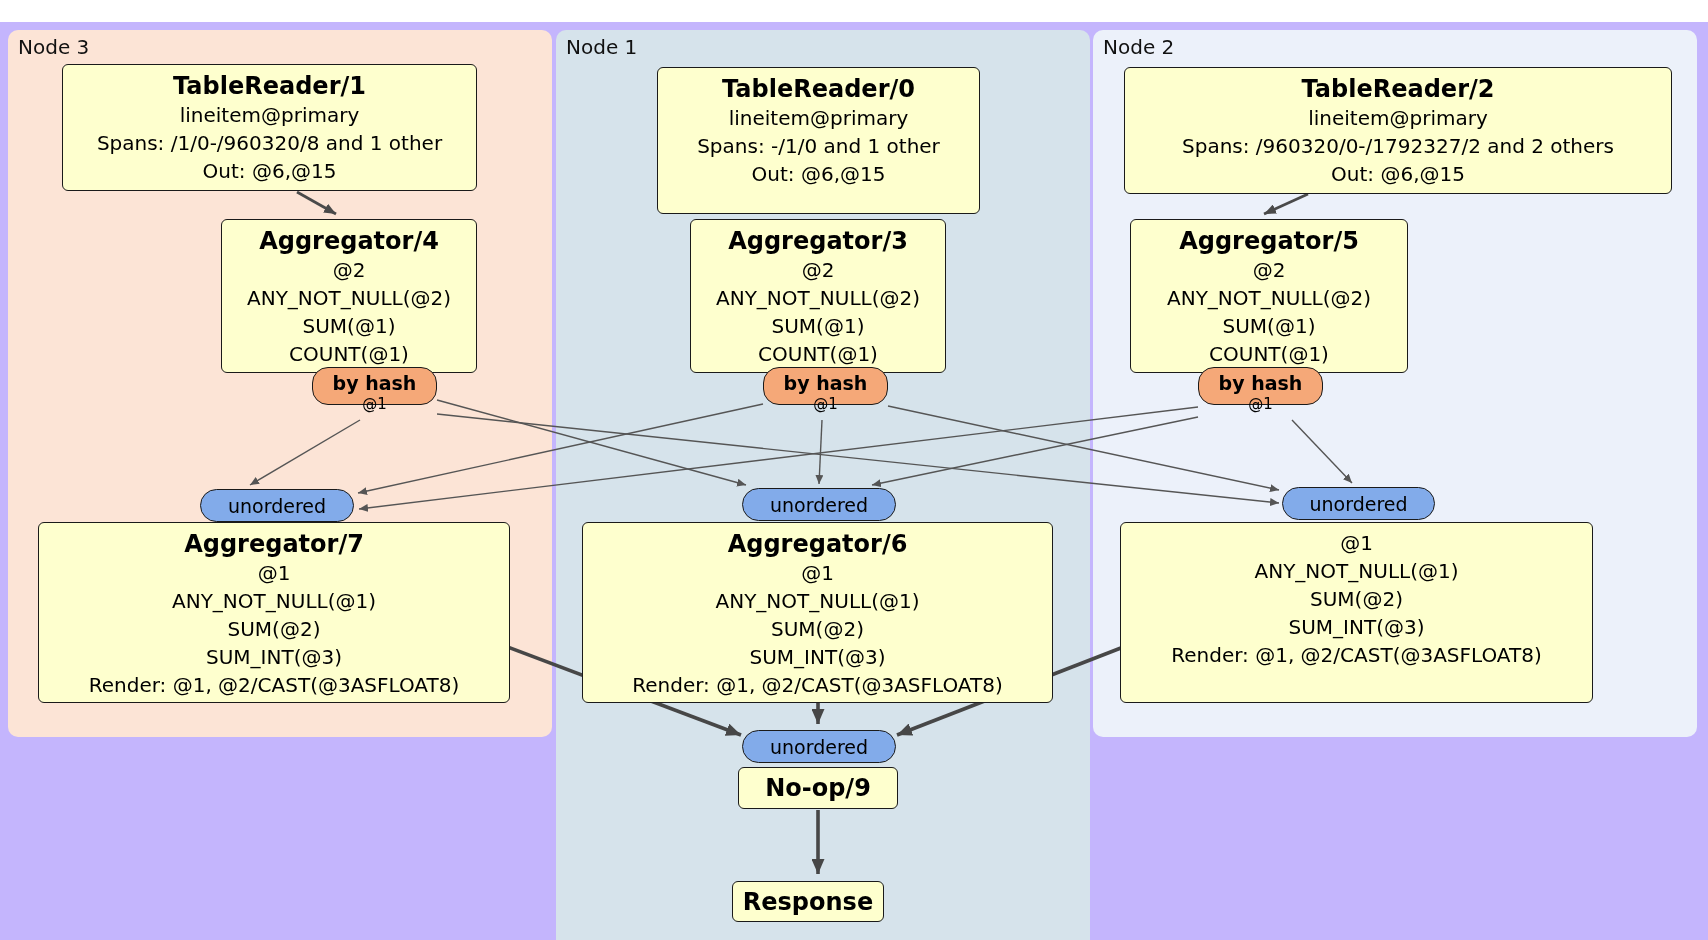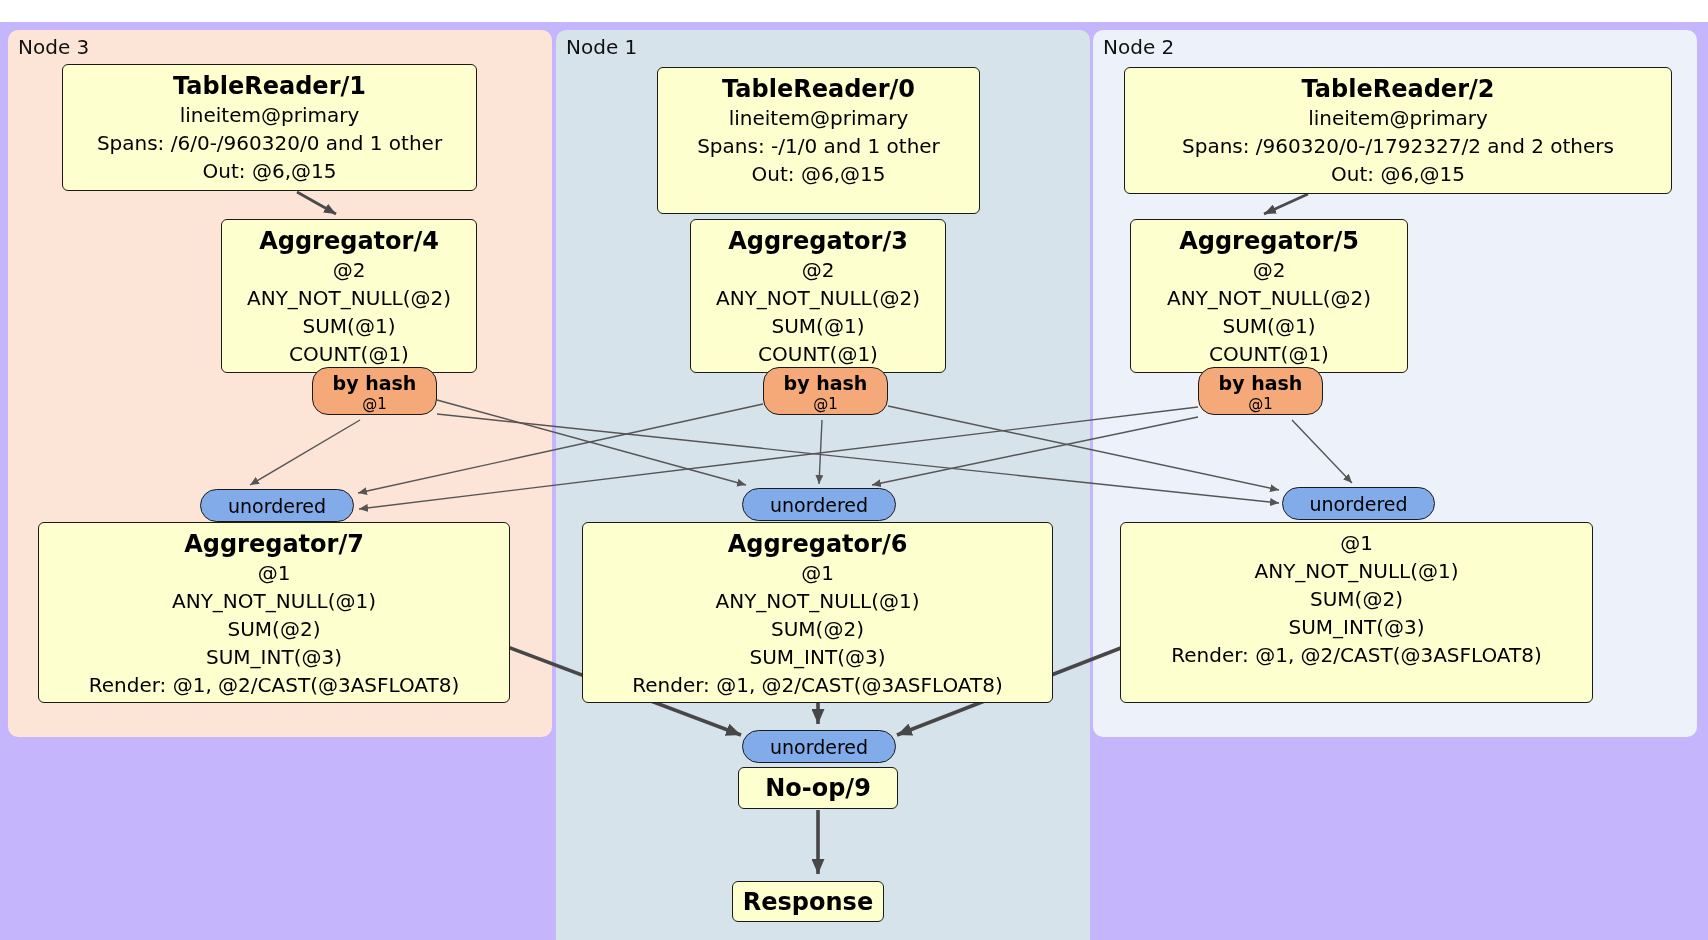--- a/index.html
+++ b/index.html
@@ -31,21 +31,21 @@
   #agg3{left:690px;top:197px;width:256px;height:154px;}
   #agg5{left:1130px;top:197px;width:278px;height:154px;}
   #agg7{left:38px;top:500px;width:472px;height:181px;}
   #agg6{left:582px;top:500px;width:471px;height:181px;}
   #agg8{left:1120px;top:500px;width:473px;height:181px;}
   .proc.small{display:flex;align-items:center;justify-content:center;padding-top:0;}
   #noop{left:738px;top:745px;width:160px;height:42px;}
   #response{left:732px;top:859px;width:152px;height:41px;}
 
   
-  .router{position:absolute;width:125px;height:48px;background:var(--router-fill,#f5a878);
+  .router{position:absolute;width:125px;height:38px;background:var(--router-fill,#f5a878);
           border:1.6px solid var(--border,#1a1a1a);border-radius:16px;text-align:center;
           box-sizing:border-box;padding-top:3px;}
   .router .rlabel{font-size:19px;font-weight:bold;line-height:24px;color:#000;}
   .router .rsub{font-size:15px;line-height:18px;color:#000;}
   #r4{left:312px;top:345px;}
   #r3{left:763px;top:345px;}
   #r5{left:1198px;top:345px;}
 
   
   .sync{position:absolute;height:33px;background:var(--sync-fill,#82abea);
@@ -103,21 +103,21 @@
     <line class="e-thick" x1="818" y1="681" x2="818" y2="702" marker-end="url(#ah-thick)"></line>
     <line class="e-thick" x1="1126" y1="624" x2="897" y2="713" marker-end="url(#ah-thick)"></line>
 
     <line class="e-thick" x1="818" y1="788" x2="818" y2="852" marker-end="url(#ah-thick)"></line>
   </svg>
 
   <div class="proc" id="tr1">
     <div class="ptitle">TableReader/1</div>
     <div>
         <div class="bline">lineitem@primary</div>
-        <div class="bline">Spans: /6/0-/960320/0 and 1 other</div>
+        <div class="bline">Spans: /1/0-/960320/8 and 1 other</div>
         <div class="bline">Out: @6,@15</div>
       </div>
   </div>
   <div class="proc" id="tr0">
     <div class="ptitle">TableReader/0</div>
     <div>
         <div class="bline">lineitem@primary</div>
         <div class="bline">Spans: -/1/0 and 1 other</div>
         <div class="bline">Out: @6,@15</div>
       </div>

